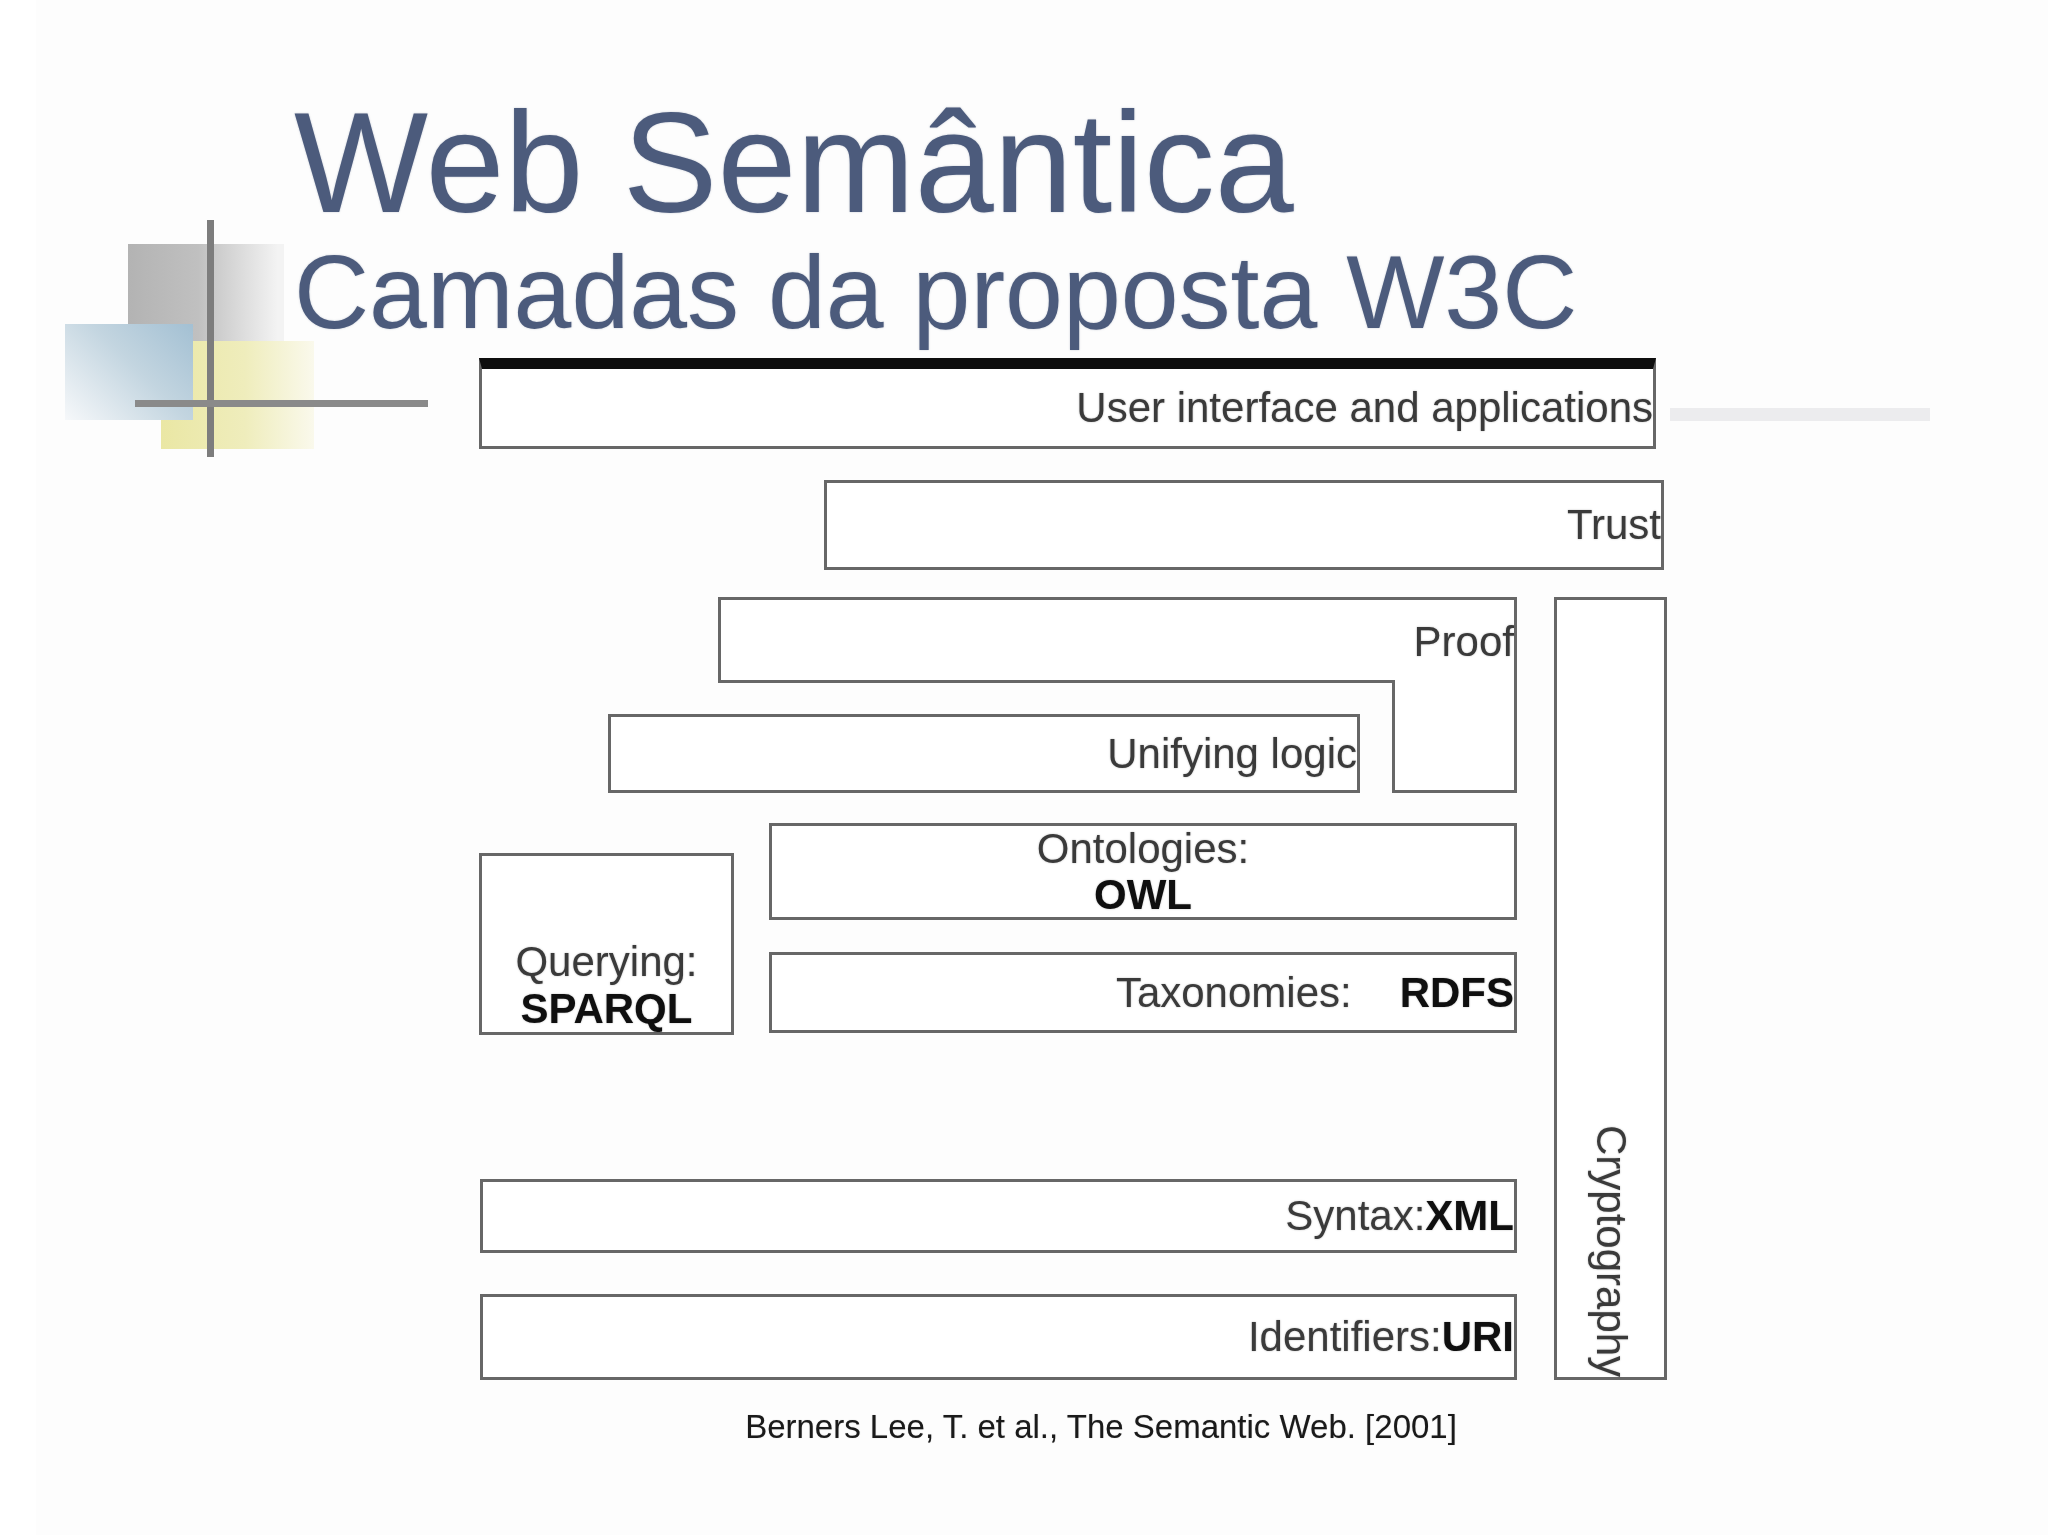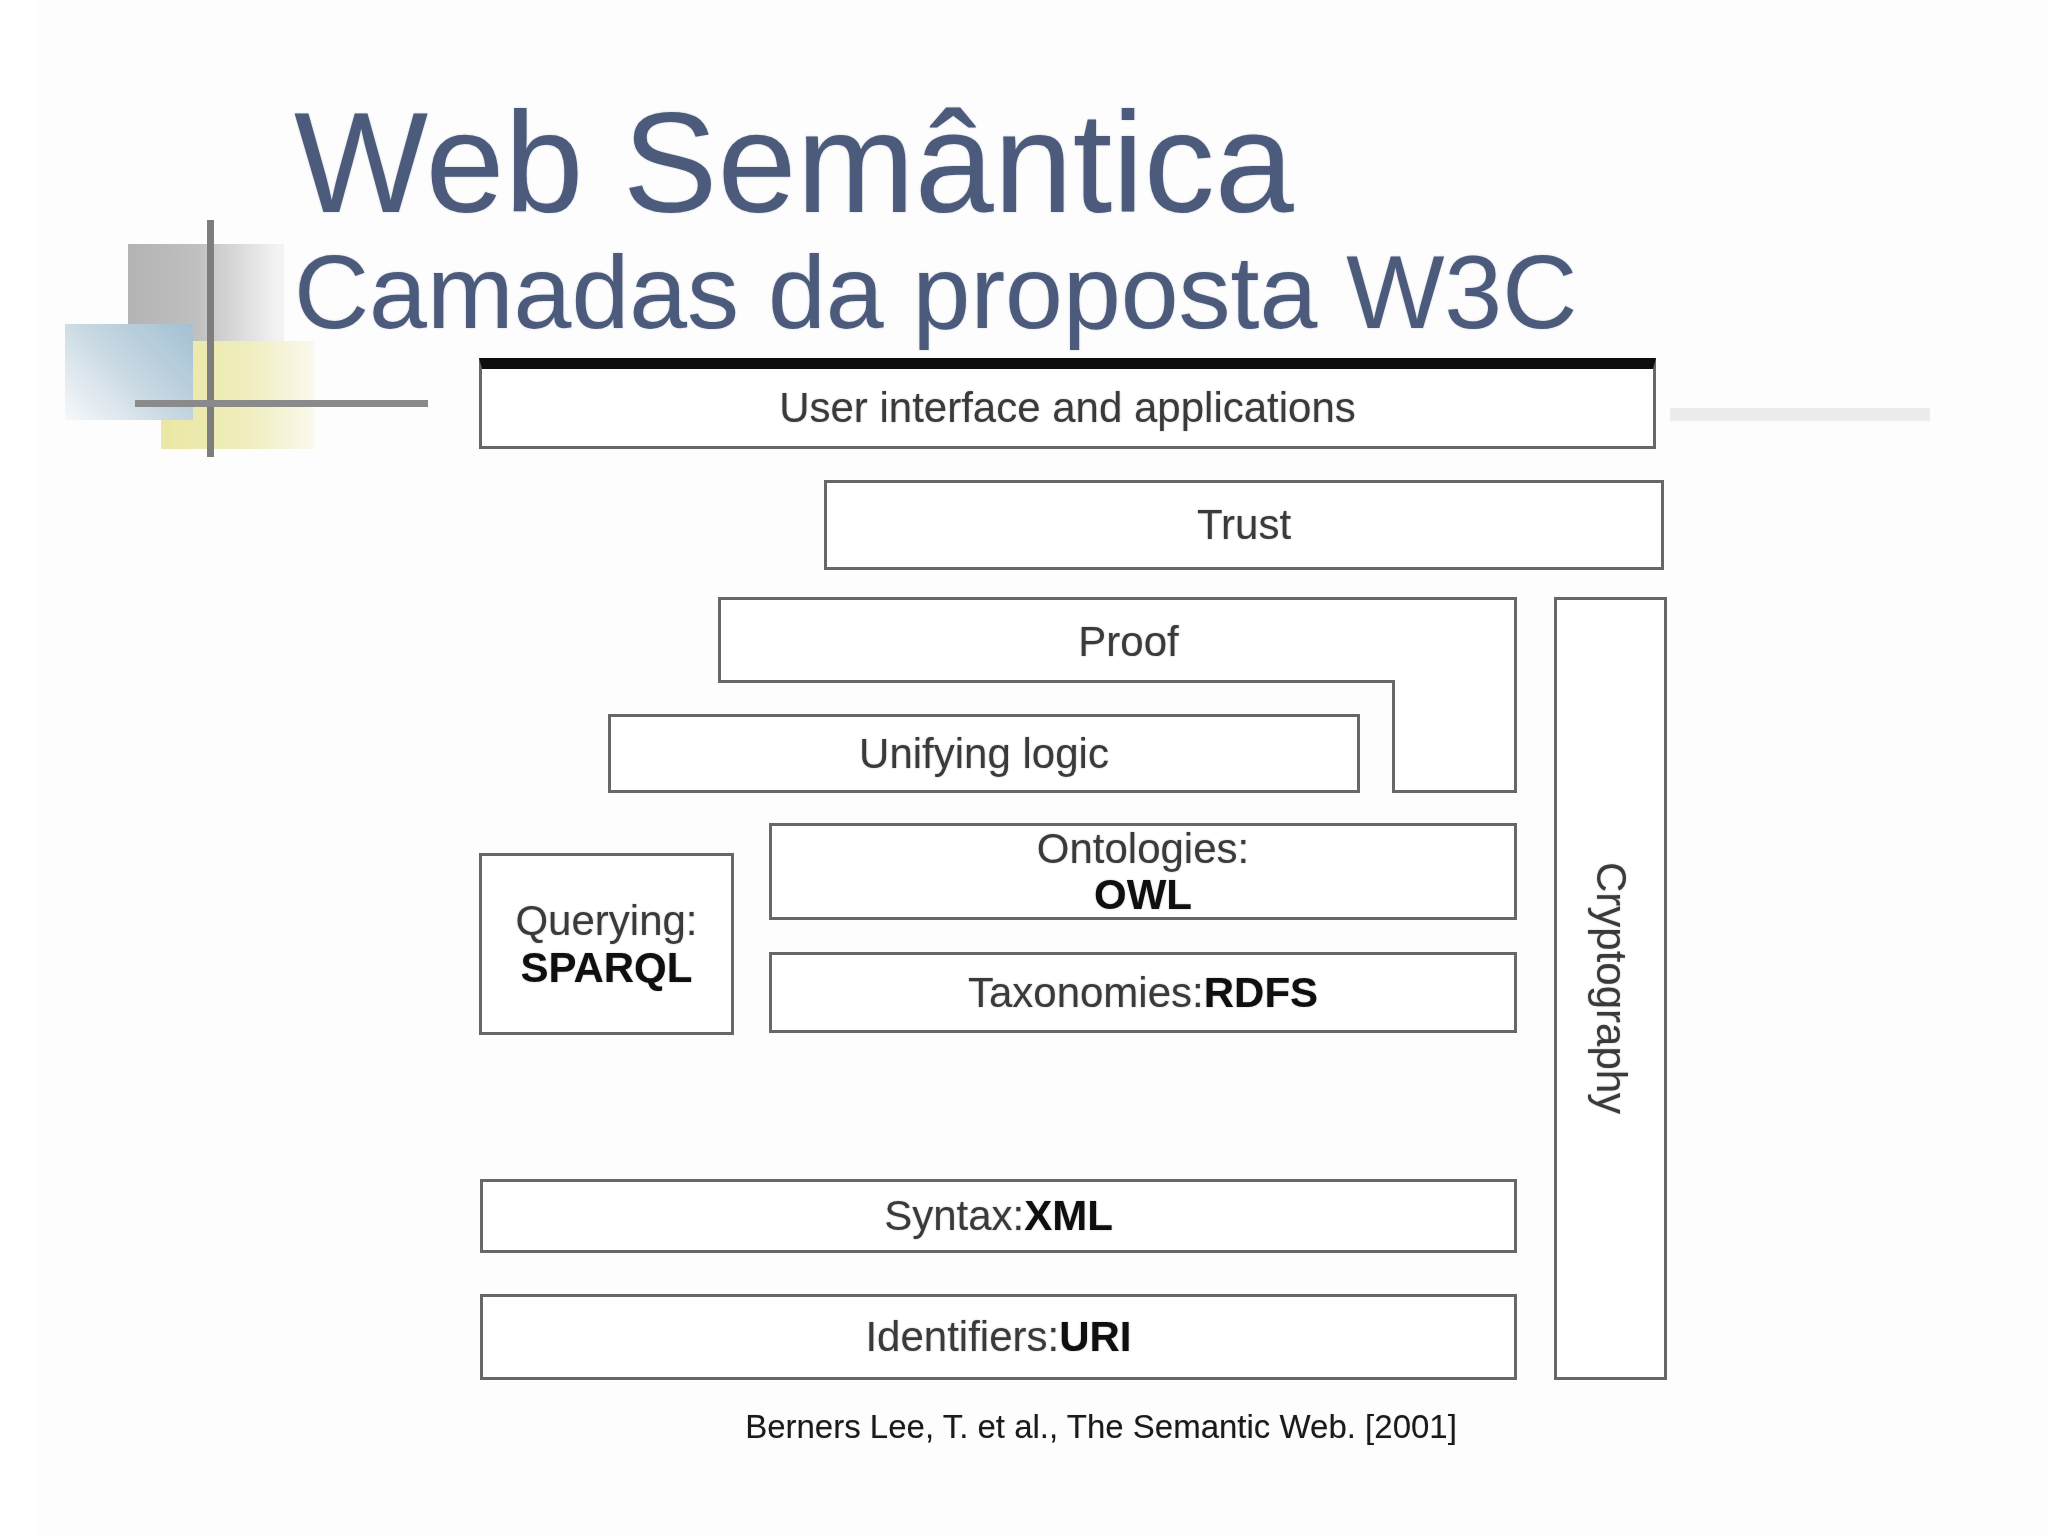--- a/index.html
+++ b/index.html
@@ -41,35 +41,35 @@
     position:absolute;left:258px;top:238px;
     font-size:104px;line-height:1.05;color:#4c5b7c;
     text-shadow:0 0 2px rgba(76,91,124,.35);
     white-space:nowrap;
   }
 
   
   .lbox{
     position:absolute;box-sizing:border-box;
     background:#ffffff;border:3px solid #676767;
-    display:flex;align-items:center;justify-content:center;
+    display:flex;align-items:center;justify-content:flex-end;
     font-size:42px;color:#3a3a3a;
     text-shadow:0 0 2px rgba(0,0,0,.28);
     white-space:nowrap;
   }
   .lbox b{color:#0f0f0f;}
   .ui   {left:443px;top:358px;width:1177px;height:91px;border-top:11px solid #0e0e0e;}
   .trust{left:788px;top:480px;width:840px;height:90px;}
   .proof-main{left:682px;top:597px;width:799px;height:86px;border-bottom:none;padding-left:22px;}
   .proof-seg{position:absolute;left:682px;top:680px;width:677px;height:3px;background:#676767;}
   .proof-tab{left:1356px;top:683px;width:125px;height:110px;border-top:none;}
   .unifying{left:572px;top:714px;width:752px;height:79px;}
   .querying{left:443px;top:853px;width:255px;height:182px;flex-direction:column;line-height:1.12;}
   .ontologies{left:733px;top:823px;width:748px;height:97px;flex-direction:column;line-height:1.08;}
-  .taxonomies{left:733px;top:952px;width:748px;height:81px;}
+  .taxonomies{left:733px;top:952px;width:748px;height:81px;gap:48px;}
   .data {left:444px;top:1066px;width:1037px;height:86px;}
   .syntax{left:444px;top:1179px;width:1037px;height:74px;}
   .identifiers{left:444px;top:1294px;width:1037px;height:86px;}
   .crypto{
     left:1518px;top:597px;width:113px;height:783px;
     writing-mode:vertical-rl;
   }
 
   .citation{
     position:absolute;left:600px;top:1408px;width:930px;

